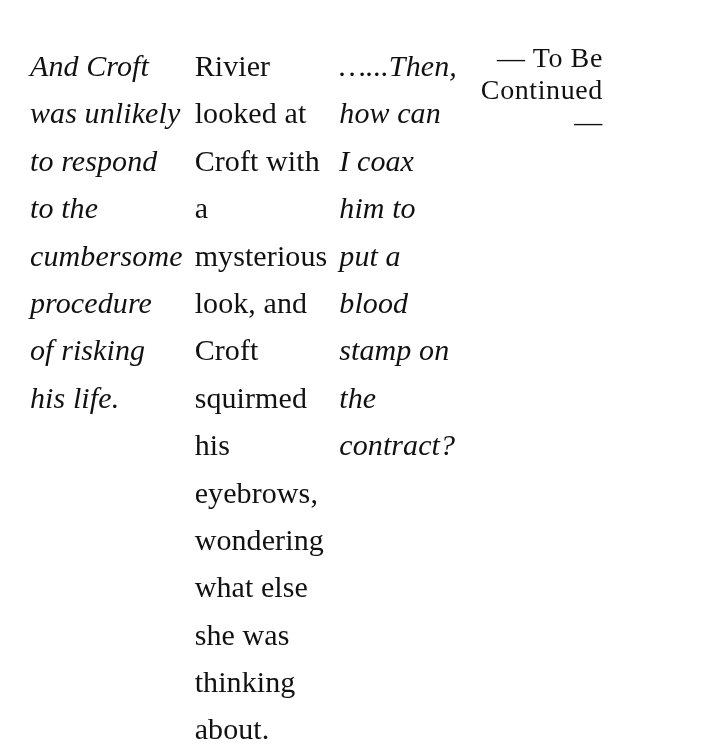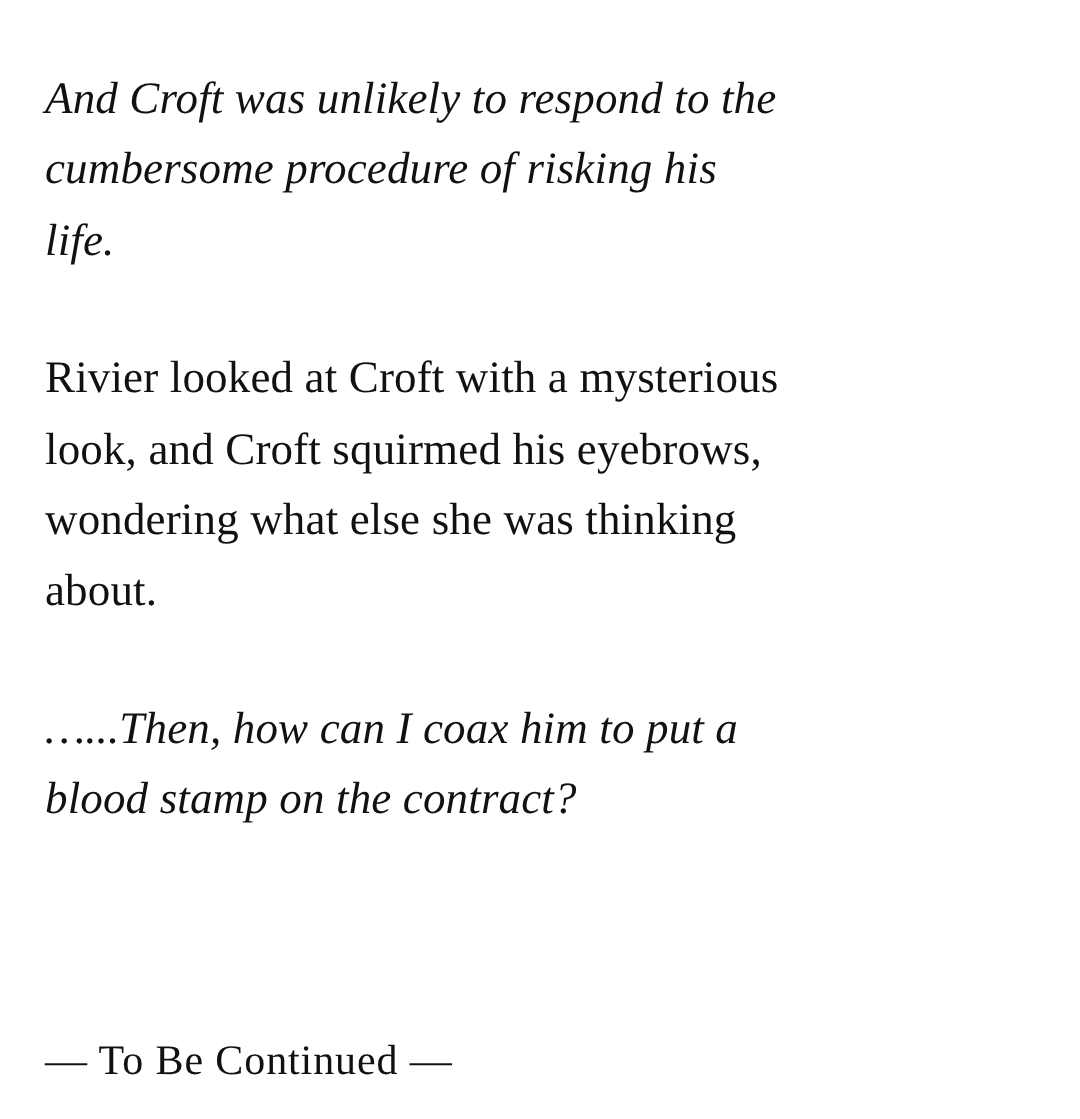--- a/index.html
+++ b/index.html
@@ -14,40 +14,40 @@
     color: #111111;
     position: relative;
     overflow: hidden;
   }
   .page {
     box-sizing: border-box;
     width: 577px;
     height: 746px;
     padding: 42px 52px 0 30px;
     display: flex;
-    flex-direction: column;
+    gap: 12px;
   }
   .para {
     font-size: 30px;
     line-height: 1.58;
     letter-spacing: 0.1px;
     margin: 0 0 44px 0;
     max-width: 640px;
   }
   .para.italic {
     font-style: italic;
   }
   .para.upright {
     font-style: normal;
   }
   .spacer {
     flex: 1 1 auto;
   }
   .footer {
-    text-align: left;
+    text-align: right;
     font-size: 28px;
     letter-spacing: 0.6px;
     padding-bottom: 22px;
     padding-right: 10px;
   }
 </style>
 </head>
 <body>
 
 <div class="page">

